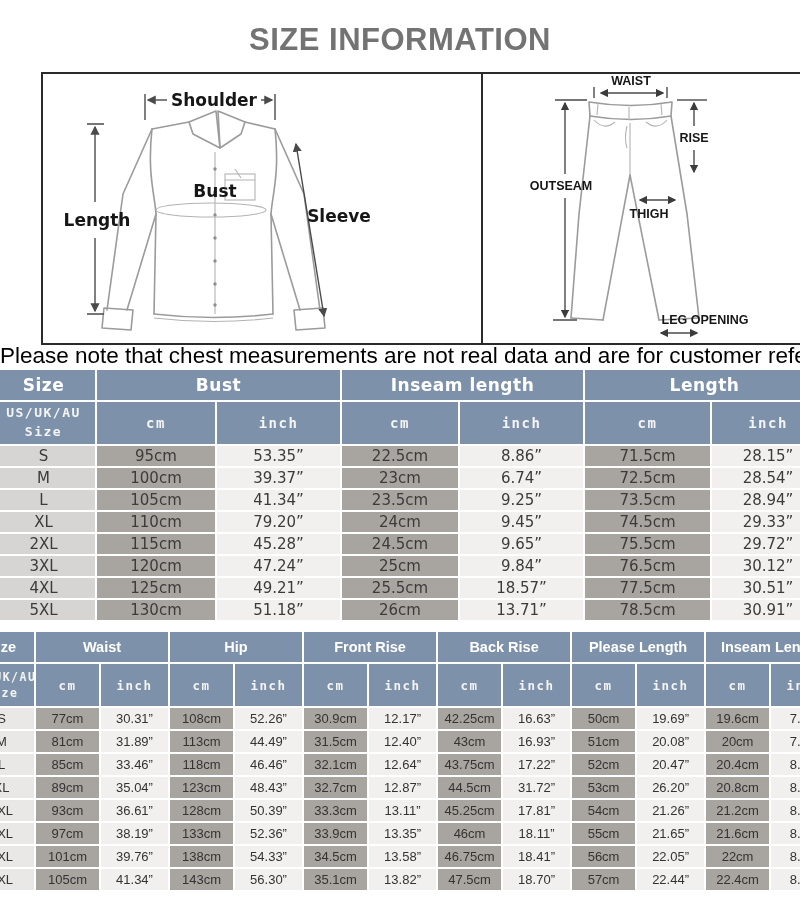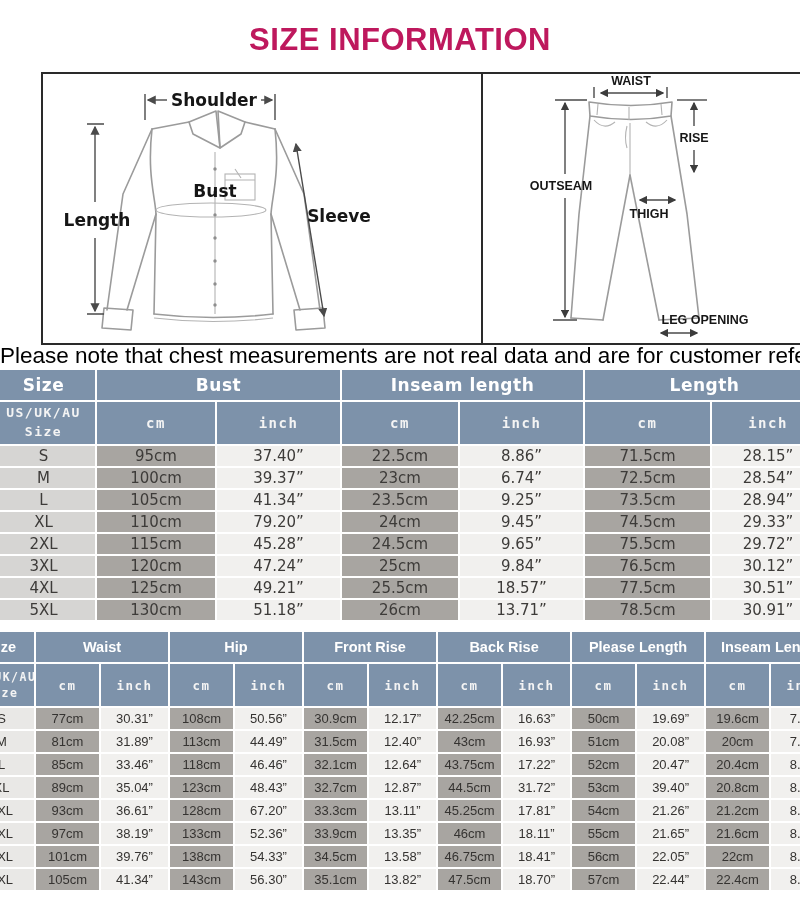--- a/index.html
+++ b/index.html
@@ -3,21 +3,21 @@
 <meta charset="utf-8">
 <style>
   html,body{margin:0;padding:0;}
   body{width:800px;height:900px;overflow:hidden;background:#ffffff;
        font-family:"Liberation Sans",sans-serif;position:relative;}
   #page{position:absolute;inset:0;background:#fff;}
 
   
   .title{position:absolute;top:22px;left:0;width:800px;text-align:center;
          font-family:"Liberation Sans",sans-serif;font-weight:bold;
-         font-size:31px;letter-spacing:.5px;color:#be185d;white-space:nowrap;}
+         font-size:31px;letter-spacing:.5px;color:#737373;white-space:nowrap;}
 
   
   .diagram-box{position:absolute;left:41px;top:72px;width:762px;height:273px;
                border:2px solid #2a2a2a;box-sizing:border-box;background:#fff;}
   .diagram-divider{position:absolute;left:438px;top:0;width:2px;height:100%;background:#2a2a2a;}
   .svgwrap{position:absolute;top:0;height:269px;}
   .shirt-wrap{left:0;width:488px;border-radius:7px;}
   .pants-wrap{left:440px;width:318px;}
   svg text{fill:#161616;}
   .garment{fill:none;stroke:#9b9b9b;stroke-width:1.6;stroke-linejoin:round;stroke-linecap:round;}
@@ -196,21 +196,21 @@
           <th class="unit">cm</th>
           <th class="unit">inch</th>
           <th class="unit">cm</th>
           <th class="unit">inch</th>
         </tr>
       </thead>
       <tbody id="t1-body">
           <tr>
             <td class="c-size">S</td>
             <td class="c-cm">95cm</td>
-            <td class="c-inch">37.40”</td>
+            <td class="c-inch">53.35”</td>
             <td class="c-cm">22.5cm</td>
             <td class="c-inch">8.86”</td>
             <td class="c-cm">71.5cm</td>
             <td class="c-inch">28.15”</td>
           </tr>
           <tr>
             <td class="c-size">M</td>
             <td class="c-cm">100cm</td>
             <td class="c-inch">39.37”</td>
             <td class="c-cm">23cm</td>
@@ -321,21 +321,21 @@
           <th class="unit">cm</th>
           <th class="unit">inch</th>
         </tr>
       </thead>
       <tbody id="t2-body">
           <tr>
             <td class="c-size">S</td>
             <td class="c-cm">77cm</td>
             <td class="c-inch">30.31”</td>
             <td class="c-cm">108cm</td>
-            <td class="c-inch">50.56”</td>
+            <td class="c-inch">52.26”</td>
             <td class="c-cm">30.9cm</td>
             <td class="c-inch">12.17”</td>
             <td class="c-cm">42.25cm</td>
             <td class="c-inch">16.63”</td>
             <td class="c-cm">50cm</td>
             <td class="c-inch">19.69”</td>
             <td class="c-cm">19.6cm</td>
             <td class="c-inch">7.72”</td>
           </tr>
           <tr>
@@ -372,30 +372,30 @@
             <td class="c-size">XL</td>
             <td class="c-cm">89cm</td>
             <td class="c-inch">35.04”</td>
             <td class="c-cm">123cm</td>
             <td class="c-inch">48.43”</td>
             <td class="c-cm">32.7cm</td>
             <td class="c-inch">12.87”</td>
             <td class="c-cm">44.5cm</td>
             <td class="c-inch">31.72”</td>
             <td class="c-cm">53cm</td>
-            <td class="c-inch">39.40”</td>
+            <td class="c-inch">26.20”</td>
             <td class="c-cm">20.8cm</td>
             <td class="c-inch">8.19”</td>
           </tr>
           <tr>
             <td class="c-size">2XL</td>
             <td class="c-cm">93cm</td>
             <td class="c-inch">36.61”</td>
             <td class="c-cm">128cm</td>
-            <td class="c-inch">67.20”</td>
+            <td class="c-inch">50.39”</td>
             <td class="c-cm">33.3cm</td>
             <td class="c-inch">13.11”</td>
             <td class="c-cm">45.25cm</td>
             <td class="c-inch">17.81”</td>
             <td class="c-cm">54cm</td>
             <td class="c-inch">21.26”</td>
             <td class="c-cm">21.2cm</td>
             <td class="c-inch">8.35”</td>
           </tr>
           <tr>

